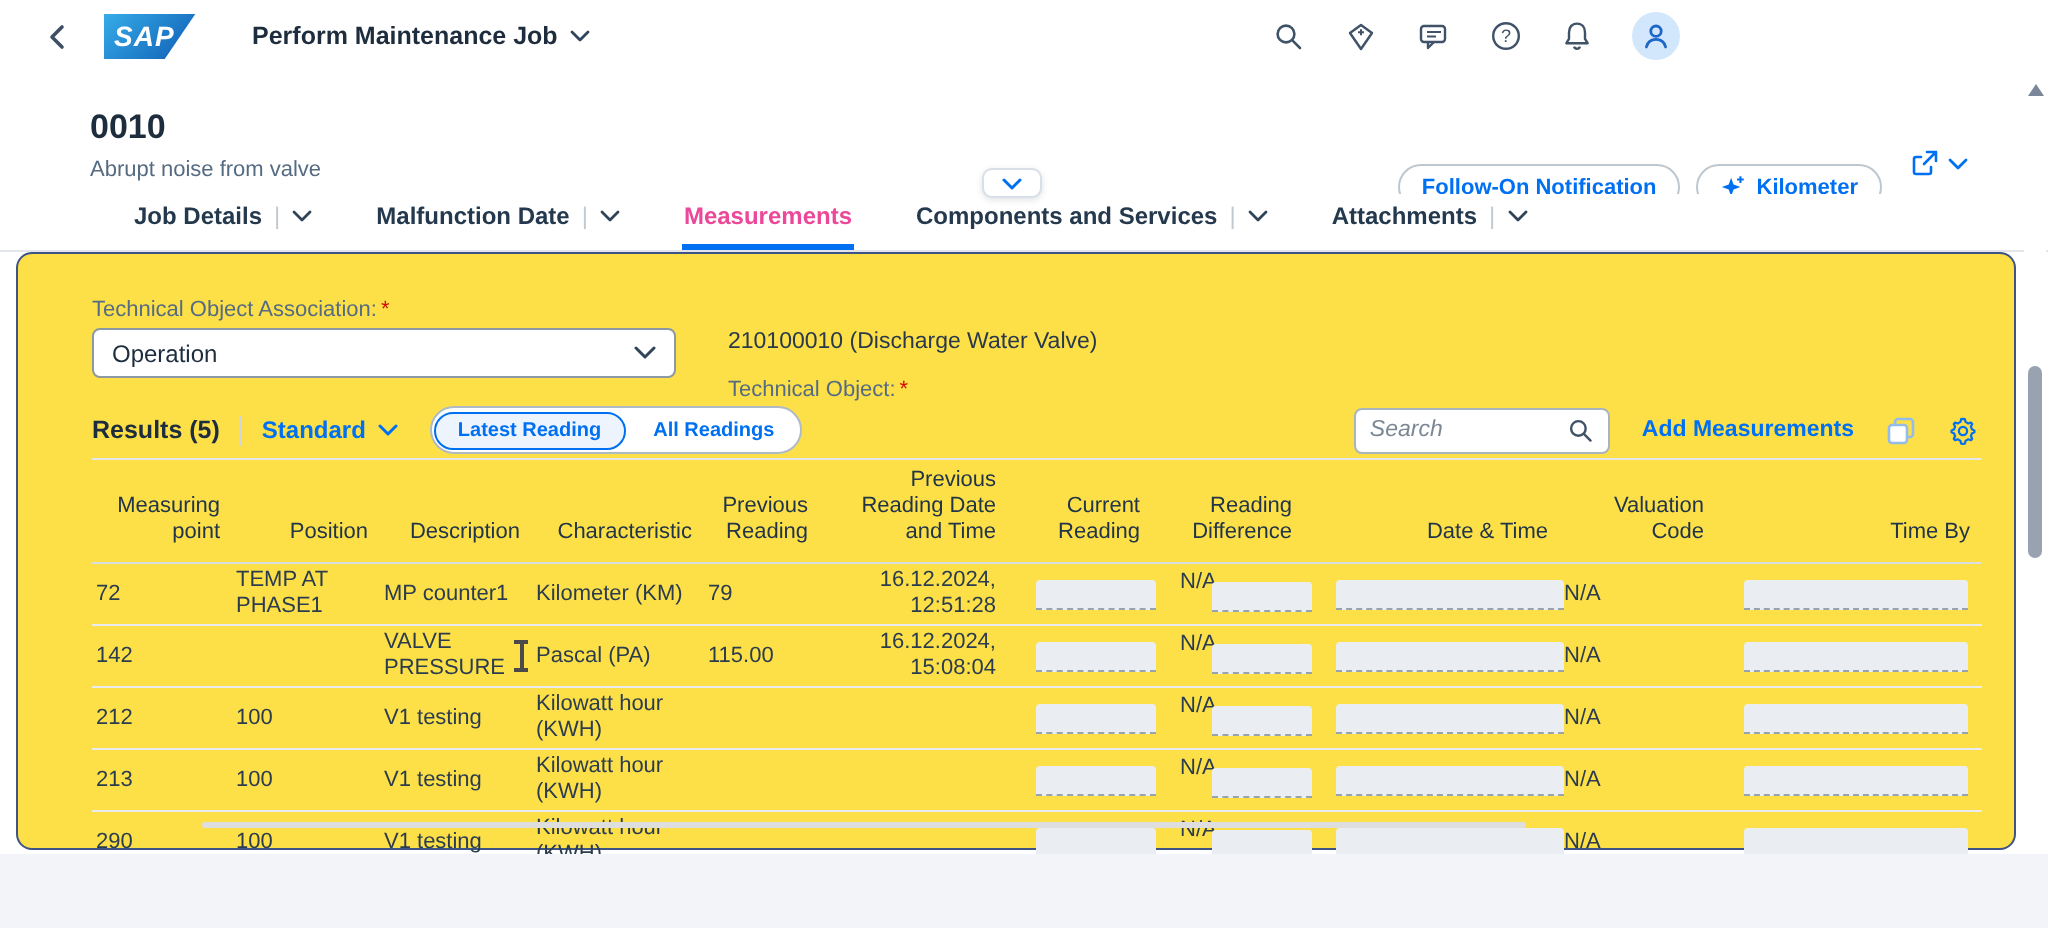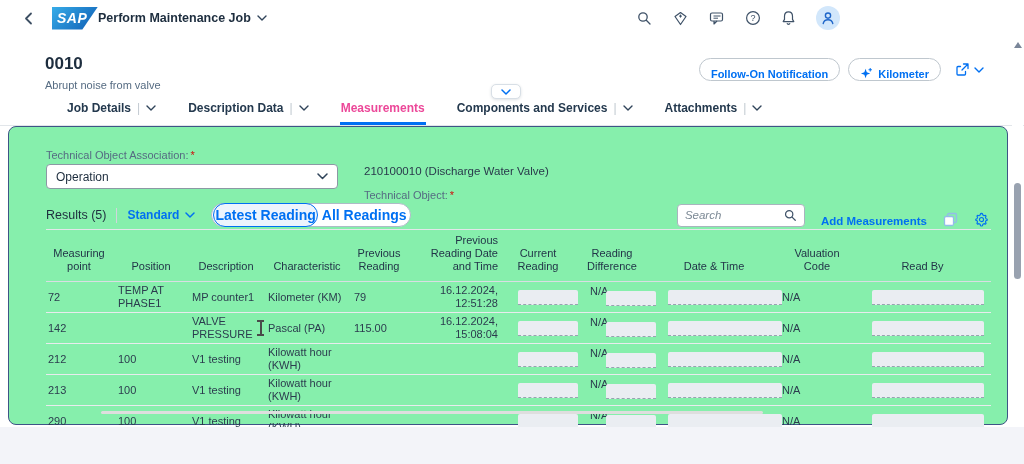--- a/index.html
+++ b/index.html
@@ -9,94 +9,94 @@
   
   .shell { position:absolute; left:0; top:0; width:872px; height:36px; background:#fff;
            display:flex; align-items:center; }
   .back-btn { margin-left:18px; width:20px; height:20px; display:flex; align-items:center;
               justify-content:center; color:#3d4f63; cursor:pointer; }
   .sap-logo { margin-left:14px; width:46px; height:23px;
               background:linear-gradient(135deg,#36ace8 0%,#1263b8 90%);
               clip-path:polygon(0 0,100% 0,66% 100%,0 100%);
               color:#fff; font-weight:700; font-style:italic; font-size:14px;
               display:flex; align-items:center; padding-left:5px; letter-spacing:.5px; }
-  .shell-title { font-size:12.5px; font-weight:700; color:#1d2d3e;
+  .shell-title { margin-left:28px; font-size:12.5px; font-weight:700; color:#1d2d3e;
                  display:flex; align-items:center; gap:6px; }
   .shell-icons { margin-left:auto; margin-right:32px; display:flex; align-items:center; gap:19px; }
   .shell-ic { width:17px; height:17px; display:flex; align-items:center; justify-content:center;
               color:#3f5268; cursor:pointer; }
   .avatar { width:24px; height:24px; border-radius:50%; background:#d2e7fb;
             display:flex; align-items:center; justify-content:center; cursor:pointer; }
 
   
   .page-head { position:absolute; left:0; top:36px; width:1024px; height:56px; background:#fff;padding-left:19px; }
   .obj-id { position:absolute; left:45px; top:18px; font-size:17px; font-weight:700; color:#1d2d3e; }
   .obj-desc { position:absolute; left:45px; top:43px; font-size:11px; color:#556b82; }
   .head-actions { position:absolute; right:40px; top:22px; display:flex; align-items:center; gap:8px; }
   .pill-btn { height:23px; border:1px solid #bfc7ce; border-radius:12px; background:#fff;
               color:#0070f2; font-size:11px; font-weight:600; padding:0 11px;
-              display:flex; align-items:flex-end; gap:5px; cursor:pointer; white-space:nowrap; }
+              display:flex; align-items:center; gap:5px; cursor:pointer; white-space:nowrap;margin-top:24px; }
   .share-grp { display:flex; align-items:center; gap:4px; color:#0070f2; cursor:pointer; margin-left:6px; }
 
   
   .tabbar { position:absolute; left:0; top:97px; width:1024px; height:29px;
             border-bottom:1px solid #e2e6ea; display:flex; align-items:flex-end;
             padding-left:66px; gap:30px; background:#fff; }
   .tab { display:flex; align-items:center; gap:6px; font-size:12px; font-weight:600;
          color:#24394e; padding:0 1px 7px 1px; border-bottom:3px solid transparent; cursor:pointer; }
   .tab.selected { color:#ec4899; border-bottom-color:#0070f2; }
   .tab .sep { color:#c2cad1; font-weight:400; }
   .tab .chv { display:flex; color:#30445a; }
   .collapse-chip { position:absolute; left:491px; top:84px; width:30px; height:15px;
                    background:#fff; border:1px solid #d8dfe6; border-radius:5px;
                    box-shadow:0 1px 3px rgba(34,54,73,.15); display:flex; align-items:center;
                    justify-content:center; color:#0070f2; cursor:pointer; z-index:5; }
 
   
   .panel { position:absolute; left:8px; top:126px; width:1000px; height:299px;
-           background:#86efac; border:1.5px solid #3e5486; border-radius:8px; }
+           background:#fde047; border:1.5px solid #3e5486; border-radius:8px; }
   .fld-label { font-size:11px; color:#556b82; }
   .req { color:#d20a0a; margin-left:2px; }
   .assoc-label { position:absolute; left:37px; top:22px; }
   .assoc-select { position:absolute; left:37px; top:37px; width:292px; height:25px;
                   border:1px solid #8c98a4; border-radius:4px; background:#fff;
                   display:flex; align-items:center; padding:0 9px; font-size:12px; color:#1d2d3e;
                   cursor:pointer; }
   .assoc-select .chv { margin-left:auto; color:#30445a; display:flex; }
   .obj-label { position:absolute; left:355px; top:22px;margin-top:40px; }
   .obj-value { position:absolute; left:355px; top:38px; font-size:11.5px; color:#29394b; }
 
   
   .tbl-toolbar { position:absolute; left:37px; right:18px; top:74px; height:28px;
                  display:flex; align-items:center; }
-  .results { font-size:12.5px; font-weight:400; color:#1d2d3e; }
+  .results { font-size:12.5px; font-weight:700; color:#1d2d3e; }
   .vsep { width:1px; height:15px; background:#d0d6dc; margin:0 10px; }
   .variant { font-size:12px; font-weight:600; color:#0070f2; display:flex; align-items:center;
              gap:6px; cursor:pointer; }
   .segmented { margin-left:16px; display:inline-flex; align-items:center;
                border:1px solid #aebbc7; border-radius:13px; height:24px; background:#fff; }
-  .seg { font-size:14px; font-weight:600; color:#0070f2; padding:3px 1px; border-radius:12px;
+  .seg { font-size:10px; font-weight:600; color:#0070f2; padding:3px 11px; border-radius:12px;
          border:1px solid transparent; margin:11px 1px; cursor:pointer; white-space:nowrap; }
   .seg.selected { border-color:#0070f2; background:#edf4fd; }
-  .tb-right { margin-left:auto; display:flex; align-items:flex-end; gap:16px; }
+  .tb-right { margin-left:auto; display:flex; align-items:center; gap:16px; }
   .search-box { width:128px; height:23px; border:1px solid #a9b4be; border-radius:4px;
                 display:flex; align-items:center; padding:0 7px; background:#fff; }
   .search-box input { border:none; outline:none; width:100%; font-size:11.5px; color:#2b3c4e;
                       font-family:"Liberation Sans",sans-serif; }
   .search-box input::placeholder { font-style:italic; color:#7b8894; }
   .search-box .mag { color:#3f5268; display:flex; margin-left:4px; }
   .add-link { font-size:11.5px; font-weight:600; color:#0070f2; cursor:pointer; white-space:nowrap; }
   .copy-ic { color:#93bce8; display:flex; cursor:pointer; }
   .gear-ic { color:#0070f2; display:flex; cursor:pointer; }
 
   
   table.tbl { position:absolute; left:37px; top:102px; width:945px; border-collapse:collapse;
               table-layout:fixed; font-size:11px; color:#2b3c4e; }
   .tbl th { font-weight:400; color:#223548; vertical-align:bottom; padding:4px 6px 8px 2px;
-            border-top:1px solid #e3e7ea; border-bottom:1px solid #d9dee3; text-align:center;
+            border-top:1px solid #e3e7ea; border-bottom:1px solid #d9dee3; text-align:right;
             line-height:13px; cursor:pointer; }
   .tbl td { height:29px; vertical-align:middle; padding:2px 6px 2px 2px;
             border-bottom:1px solid #e9ebee; line-height:13px; }
   .tbl .r { text-align:right; }
   col.c1{width:70px} col.c2{width:74px} col.c3{width:76px} col.c4{width:86px}
   col.c5{width:58px} col.c6{width:94px} col.c7{width:72px} col.c8{width:76px}
   col.c9{width:128px} col.c10{width:78px} col.c11{width:133px}
   .tbl-input { height:15px; background:#eaedf2; border-bottom:1px dashed #98a3b0;
                border-radius:2px 2px 0 0; cursor:text; }
   .cur-in { width:60px; margin-left:12px; }
@@ -211,21 +211,21 @@
     <div class="tab">
       <span>Job Details</span>
       <span class="sep">|</span>
       <span class="chv">
         <svg width="10" height="6" viewBox="0 0 10 6">
           <path d="M1 1l4 4 4-4" fill="none" stroke="currentColor" stroke-width="1.4" stroke-linecap="round" stroke-linejoin="round"></path>
         </svg>
       </span>
     </div>
     <div class="tab">
-      <span>Description Data</span>
+      <span>Malfunction Date</span>
       <span class="sep">|</span>
       <span class="chv">
         <svg width="10" height="6" viewBox="0 0 10 6">
           <path d="M1 1l4 4 4-4" fill="none" stroke="currentColor" stroke-width="1.4" stroke-linecap="round" stroke-linejoin="round"></path>
         </svg>
       </span>
     </div>
     <div class="tab selected">
       <span>Measurements</span>
     </div>
@@ -331,21 +331,21 @@
           <th>Measuring point</th>
           <th>Position</th>
           <th>Description</th>
           <th>Characteristic</th>
           <th>Previous Reading</th>
           <th class="r">Previous Reading Date and Time</th>
           <th>Current Reading</th>
           <th>Reading Difference</th>
           <th>Date &amp; Time</th>
           <th>Valuation Code</th>
-          <th>Read By</th>
+          <th>Time By</th>
         </tr>
       </thead>
     <tbody id="tblBody">
         <tr>
           <td>72</td>
           <td>TEMP AT PHASE1</td>
           <td>MP counter1</td>
           <td class="char-cell"><span>Kilometer (KM)</span></td>
           <td>79</td>
           <td class="r">16.12.2024, 12:51:28</td>

